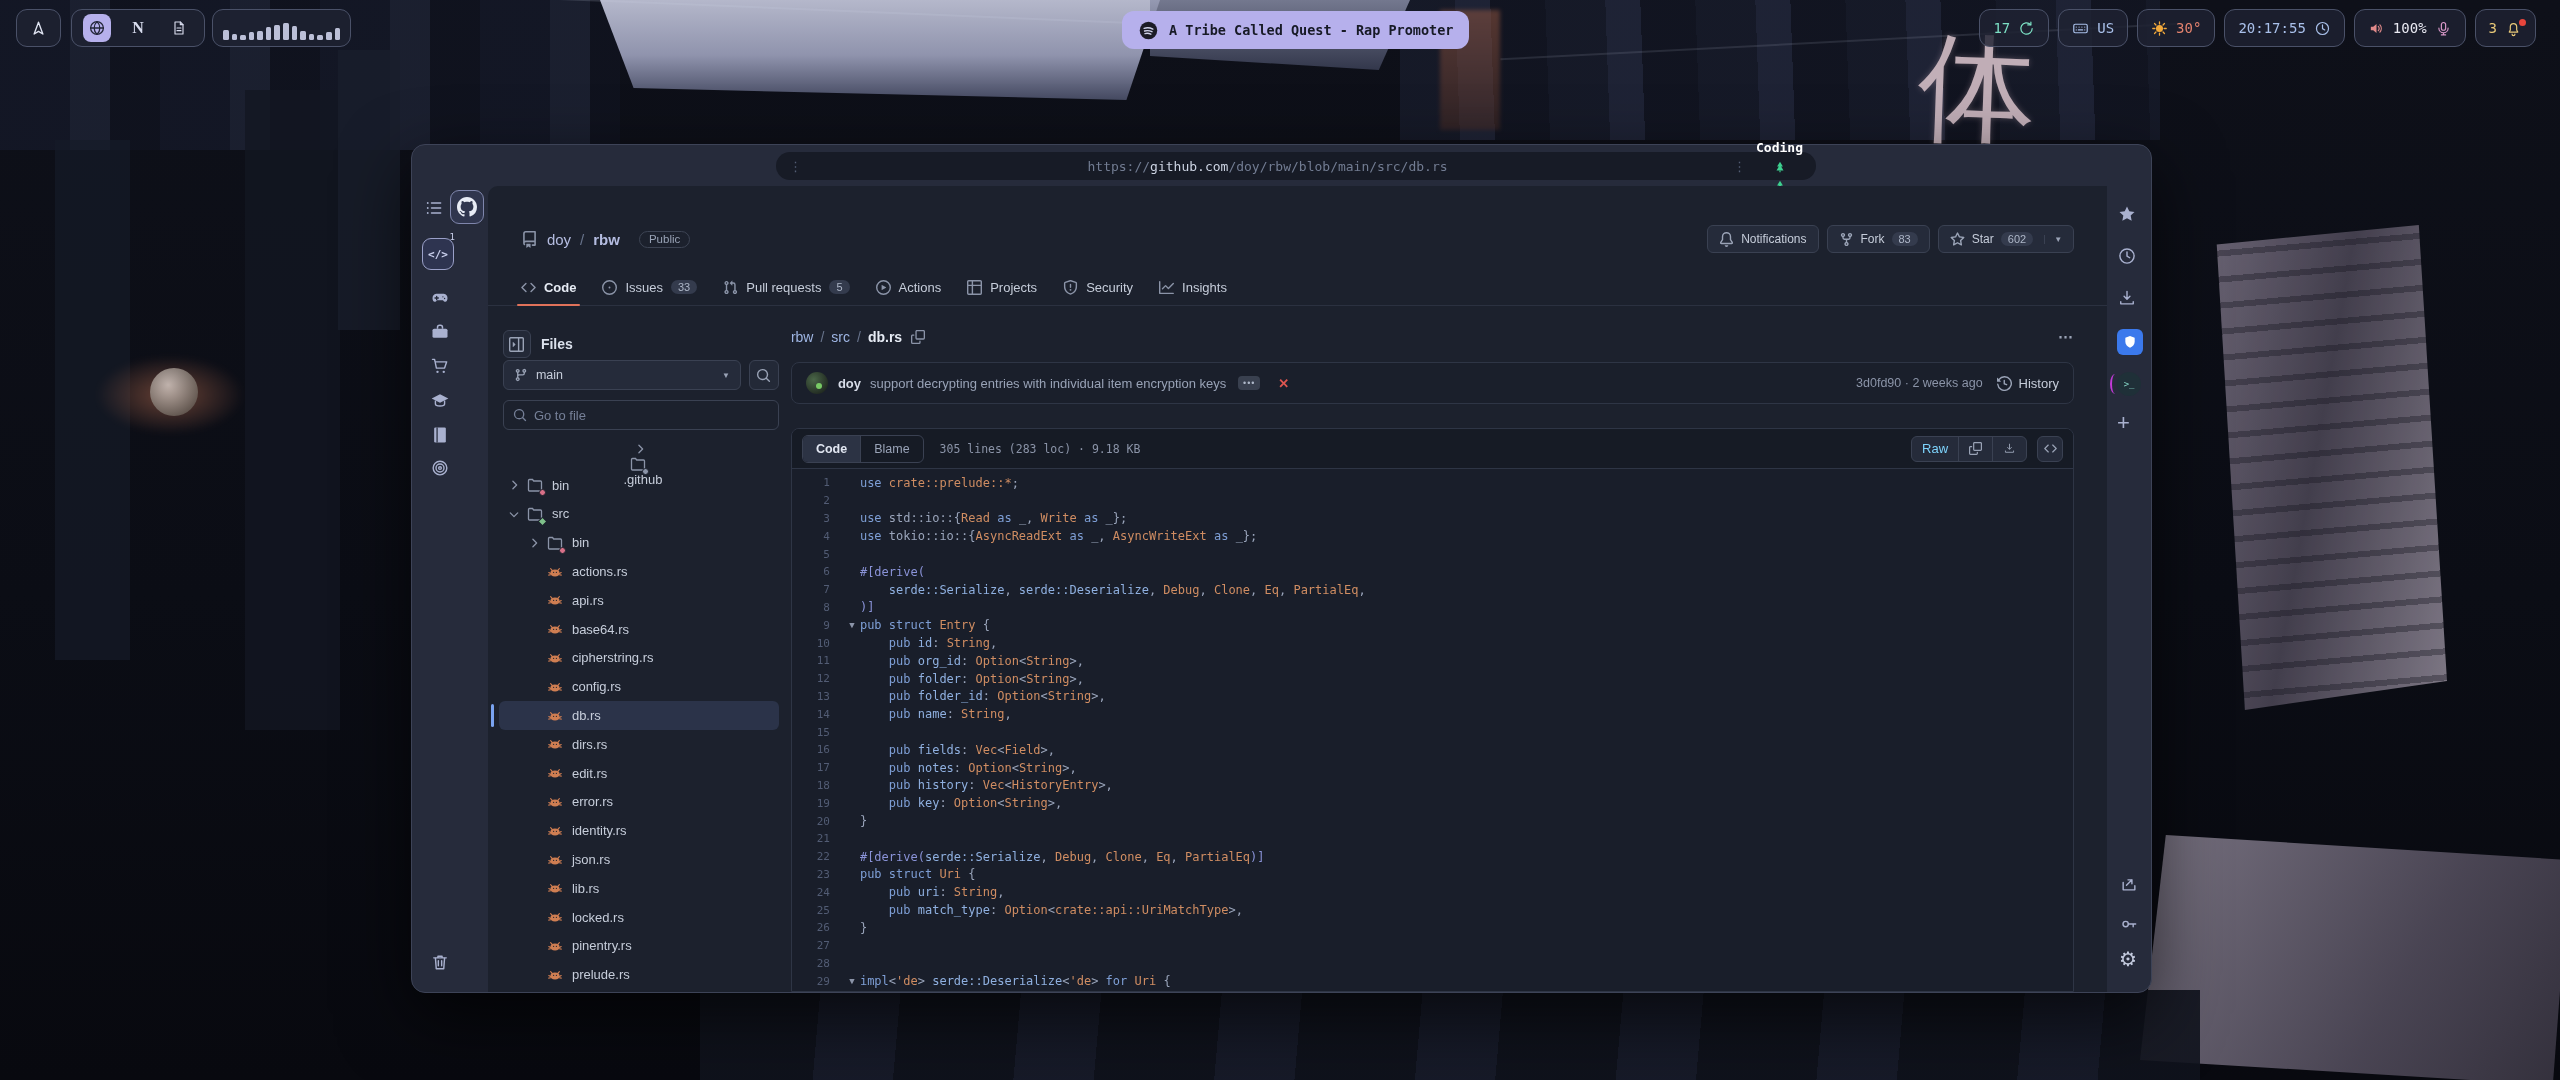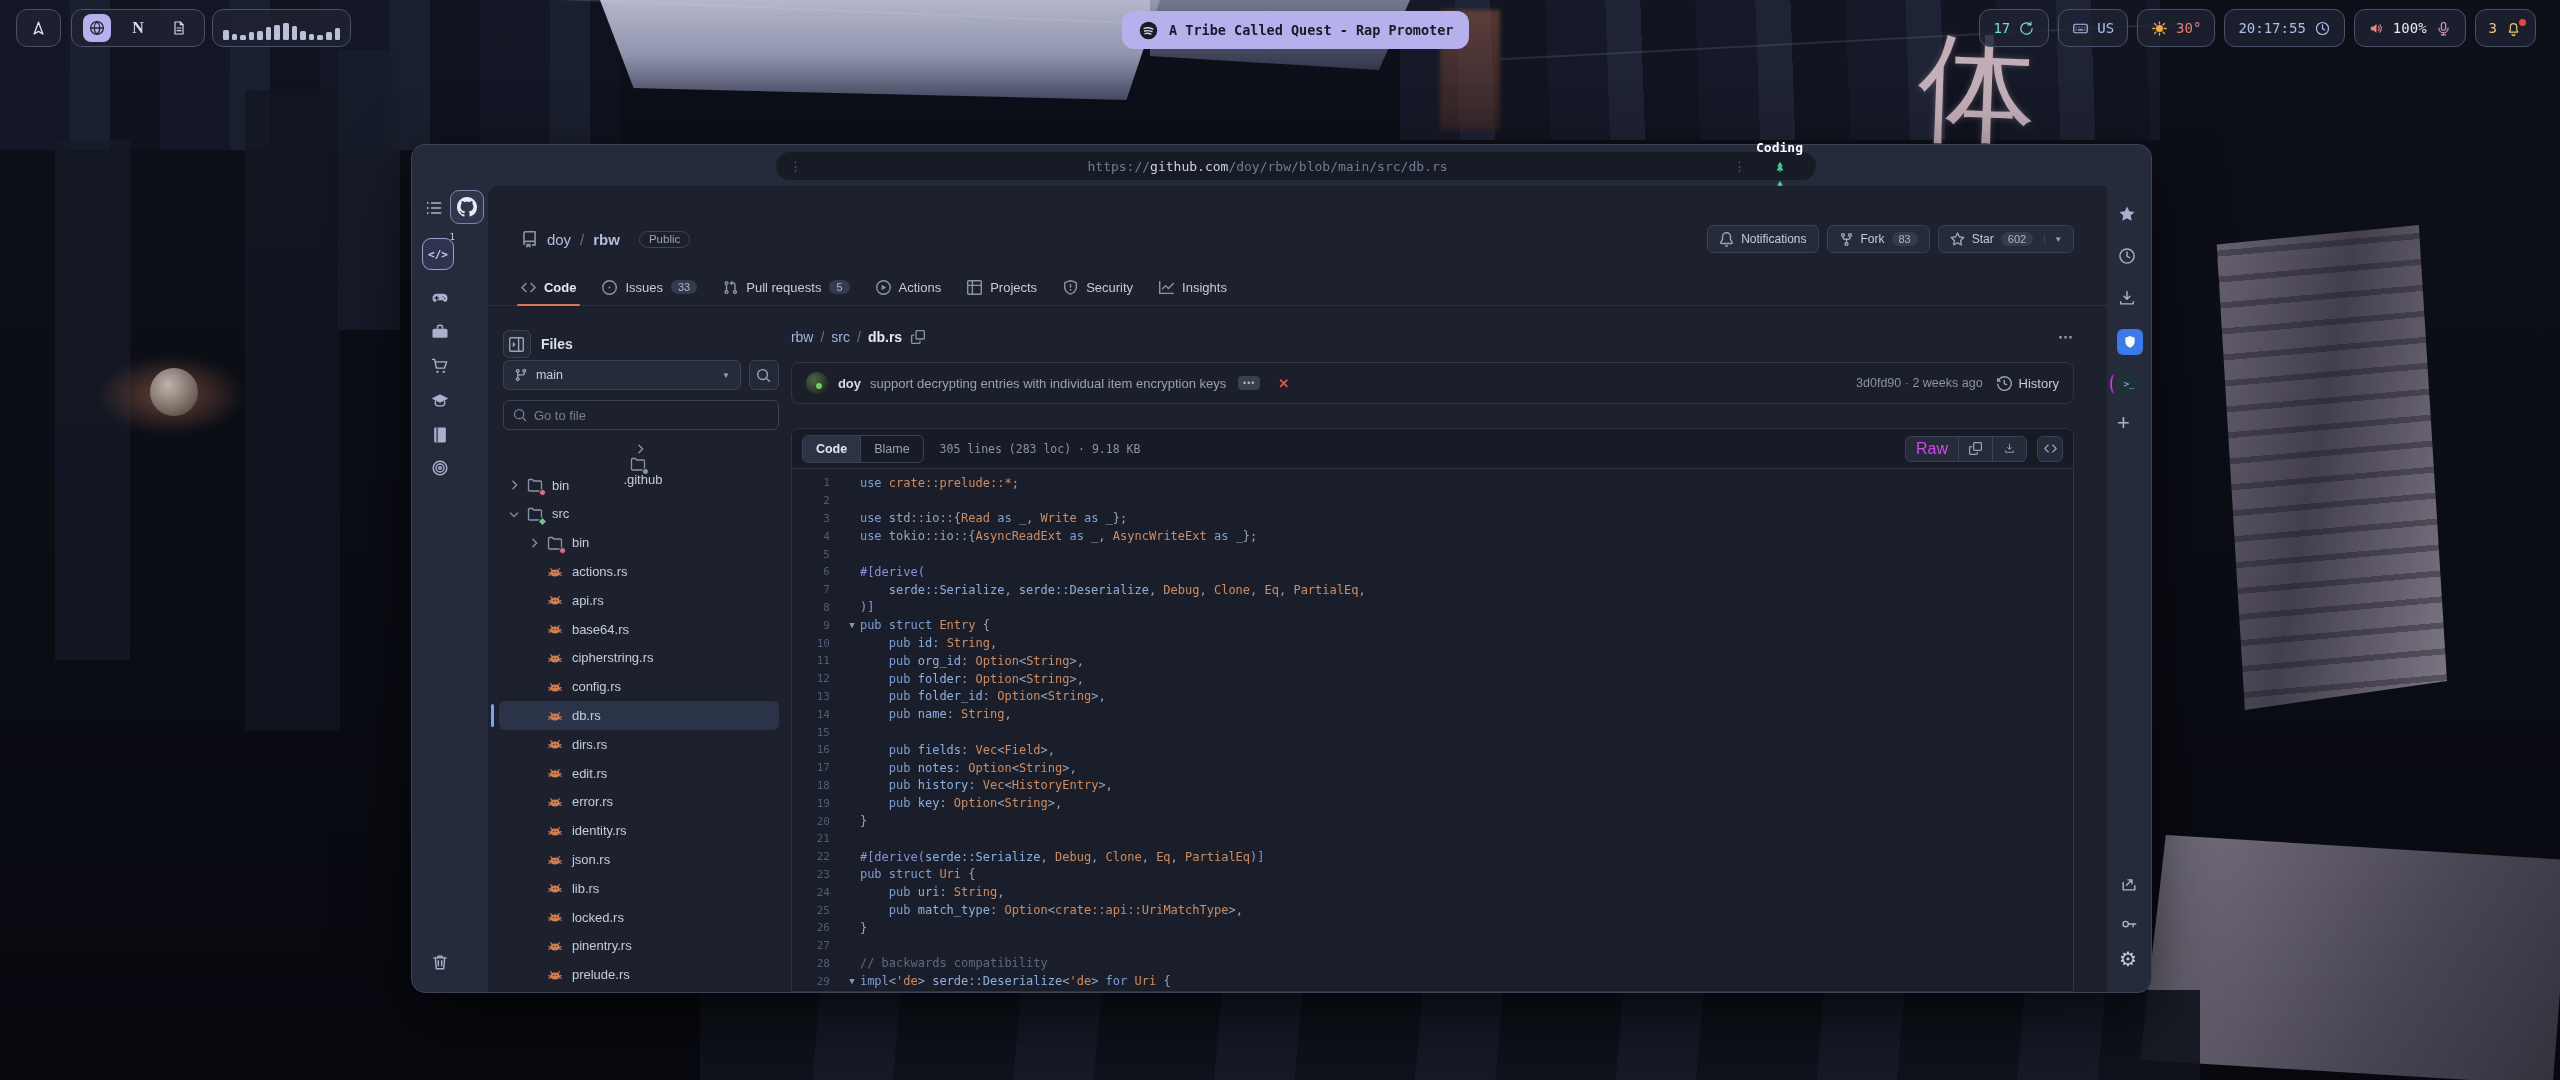--- a/index.html
+++ b/index.html
@@ -186,21 +186,21 @@
   .code-panel { position:absolute; top:108px; left:0; right:0; bottom:0; border:1px solid #2e3545;
     border-radius:8px 8px 0 0; overflow:hidden; background:#191e2a; }
   .code-head { height:40px; background:#161b25; border-bottom:1px solid #2e3545; display:flex; align-items:center; padding:0 10px; }
   .seg { display:flex; height:28px; border:1px solid #3a4152; border-radius:6px; overflow:hidden; }
   .seg-item { padding:0 13px; display:flex; align-items:center; font-size:12.5px; color:#9aa4b8; }
   .seg-item.active { background:#2c3344; color:#e2e7f2; font-weight:bold; }
   .seg-item + .seg-item { border-left:1px solid #3a4152; }
   .code-meta { margin-left:16px; font-family:"DejaVu Sans Mono", monospace; font-size:11.5px; color:#8b94a8; }
   .code-head-right { margin-left:auto; display:flex; align-items:center; gap:10px; }
   .rawgrp { display:flex; height:26px; border:1px solid #3a4152; border-radius:6px; overflow:hidden; background:#252b3a; }
-  .rawgrp .g-item { padding:0 10px; display:flex; align-items:center; font-size:16px; color:#d946ef; }
+  .rawgrp .g-item { padding:0 10px; display:flex; align-items:center; font-size:13px; color:#7dd3fc; }
   .rawgrp .g-item + .g-item { border-left:1px solid #3a4152; }
   .rawgrp .icon { width:13px; height:13px; color:#9aa3b6; }
   .sym-btn { width:26px; height:26px; border:1px solid #3a4152; border-radius:6px; background:#252b3a;
     display:flex; align-items:center; justify-content:center; color:#9aa3b6; }
   .sym-btn .icon { width:13px; height:13px; }
 
   .code-body { padding-top:5px; font-family:"DejaVu Sans Mono", monospace; font-size:12px; }
   .cline { height:17.8px; display:flex; align-items:center; white-space:pre; }
   .cnum { width:52px; text-align:right; padding-right:14px; color:#525c74; font-size:11px; flex:none; }
   .cfold { width:16px; flex:none; color:#8b94a8; font-size:9px; display:flex; align-items:center; justify-content:center; }
@@ -898,21 +898,21 @@
                   <div class="cline"><span class="cnum">18</span><span class="cfold"></span><span class="ctext"><span class="tk-p">    </span><span class="tk-k">pub </span><span class="tk-f">history</span><span class="tk-p">: </span><span class="tk-t">Vec</span><span class="tk-p">&lt;</span><span class="tk-t">HistoryEntry</span><span class="tk-p">&gt;,</span></span></div>
                   <div class="cline"><span class="cnum">19</span><span class="cfold"></span><span class="ctext"><span class="tk-p">    </span><span class="tk-k">pub </span><span class="tk-f">key</span><span class="tk-p">: </span><span class="tk-t">Option</span><span class="tk-p">&lt;</span><span class="tk-t">String</span><span class="tk-p">&gt;,</span></span></div>
                   <div class="cline"><span class="cnum">20</span><span class="cfold"></span><span class="ctext"><span class="tk-p">}</span></span></div>
                   <div class="cline"><span class="cnum">21</span><span class="cfold"></span><span class="ctext"></span></div>
                   <div class="cline"><span class="cnum">22</span><span class="cfold"></span><span class="ctext"><span class="tk-a">#[derive(</span><span class="tk-f">serde::Serialize</span><span class="tk-p">, </span><span class="tk-t">Debug</span><span class="tk-p">, </span><span class="tk-t">Clone</span><span class="tk-p">, </span><span class="tk-t">Eq</span><span class="tk-p">, </span><span class="tk-t">PartialEq</span><span class="tk-a">)]</span></span></div>
                   <div class="cline"><span class="cnum">23</span><span class="cfold"></span><span class="ctext"><span class="tk-k">pub struct </span><span class="tk-t">Uri</span><span class="tk-p"> {</span></span></div>
                   <div class="cline"><span class="cnum">24</span><span class="cfold"></span><span class="ctext"><span class="tk-p">    </span><span class="tk-k">pub </span><span class="tk-f">uri</span><span class="tk-p">: </span><span class="tk-t">String</span><span class="tk-p">,</span></span></div>
                   <div class="cline"><span class="cnum">25</span><span class="cfold"></span><span class="ctext"><span class="tk-p">    </span><span class="tk-k">pub </span><span class="tk-f">match_type</span><span class="tk-p">: </span><span class="tk-t">Option</span><span class="tk-p">&lt;</span><span class="tk-t">crate::api::UriMatchType</span><span class="tk-p">&gt;,</span></span></div>
                   <div class="cline"><span class="cnum">26</span><span class="cfold"></span><span class="ctext"><span class="tk-p">}</span></span></div>
                   <div class="cline"><span class="cnum">27</span><span class="cfold"></span><span class="ctext"></span></div>
-                  <div class="cline"><span class="cnum">28</span><span class="cfold"></span><span class="ctext"><span class="tk-c">// backwards compatibility</span></span></div>
+                  <div class="cline"><span class="cnum">28</span><span class="cfold"></span></div>
                   <div class="cline"><span class="cnum">29</span><span class="cfold">▼</span><span class="ctext"><span class="tk-k">impl</span><span class="tk-p">&lt;</span><span class="tk-l">'de</span><span class="tk-p">&gt; </span><span class="tk-f">serde::Deserialize</span><span class="tk-p">&lt;</span><span class="tk-l">'de</span><span class="tk-p">&gt; </span><span class="tk-k">for </span><span class="tk-t">Uri</span><span class="tk-p"> {</span></span></div>
                 </div>
             </div>
           </div>
         </div>
       </div>
 
       <div class="rail-right">
         <div id="right-rail-top">
             <span class="rail-ic" style="left: 10px; top: 18px;">

